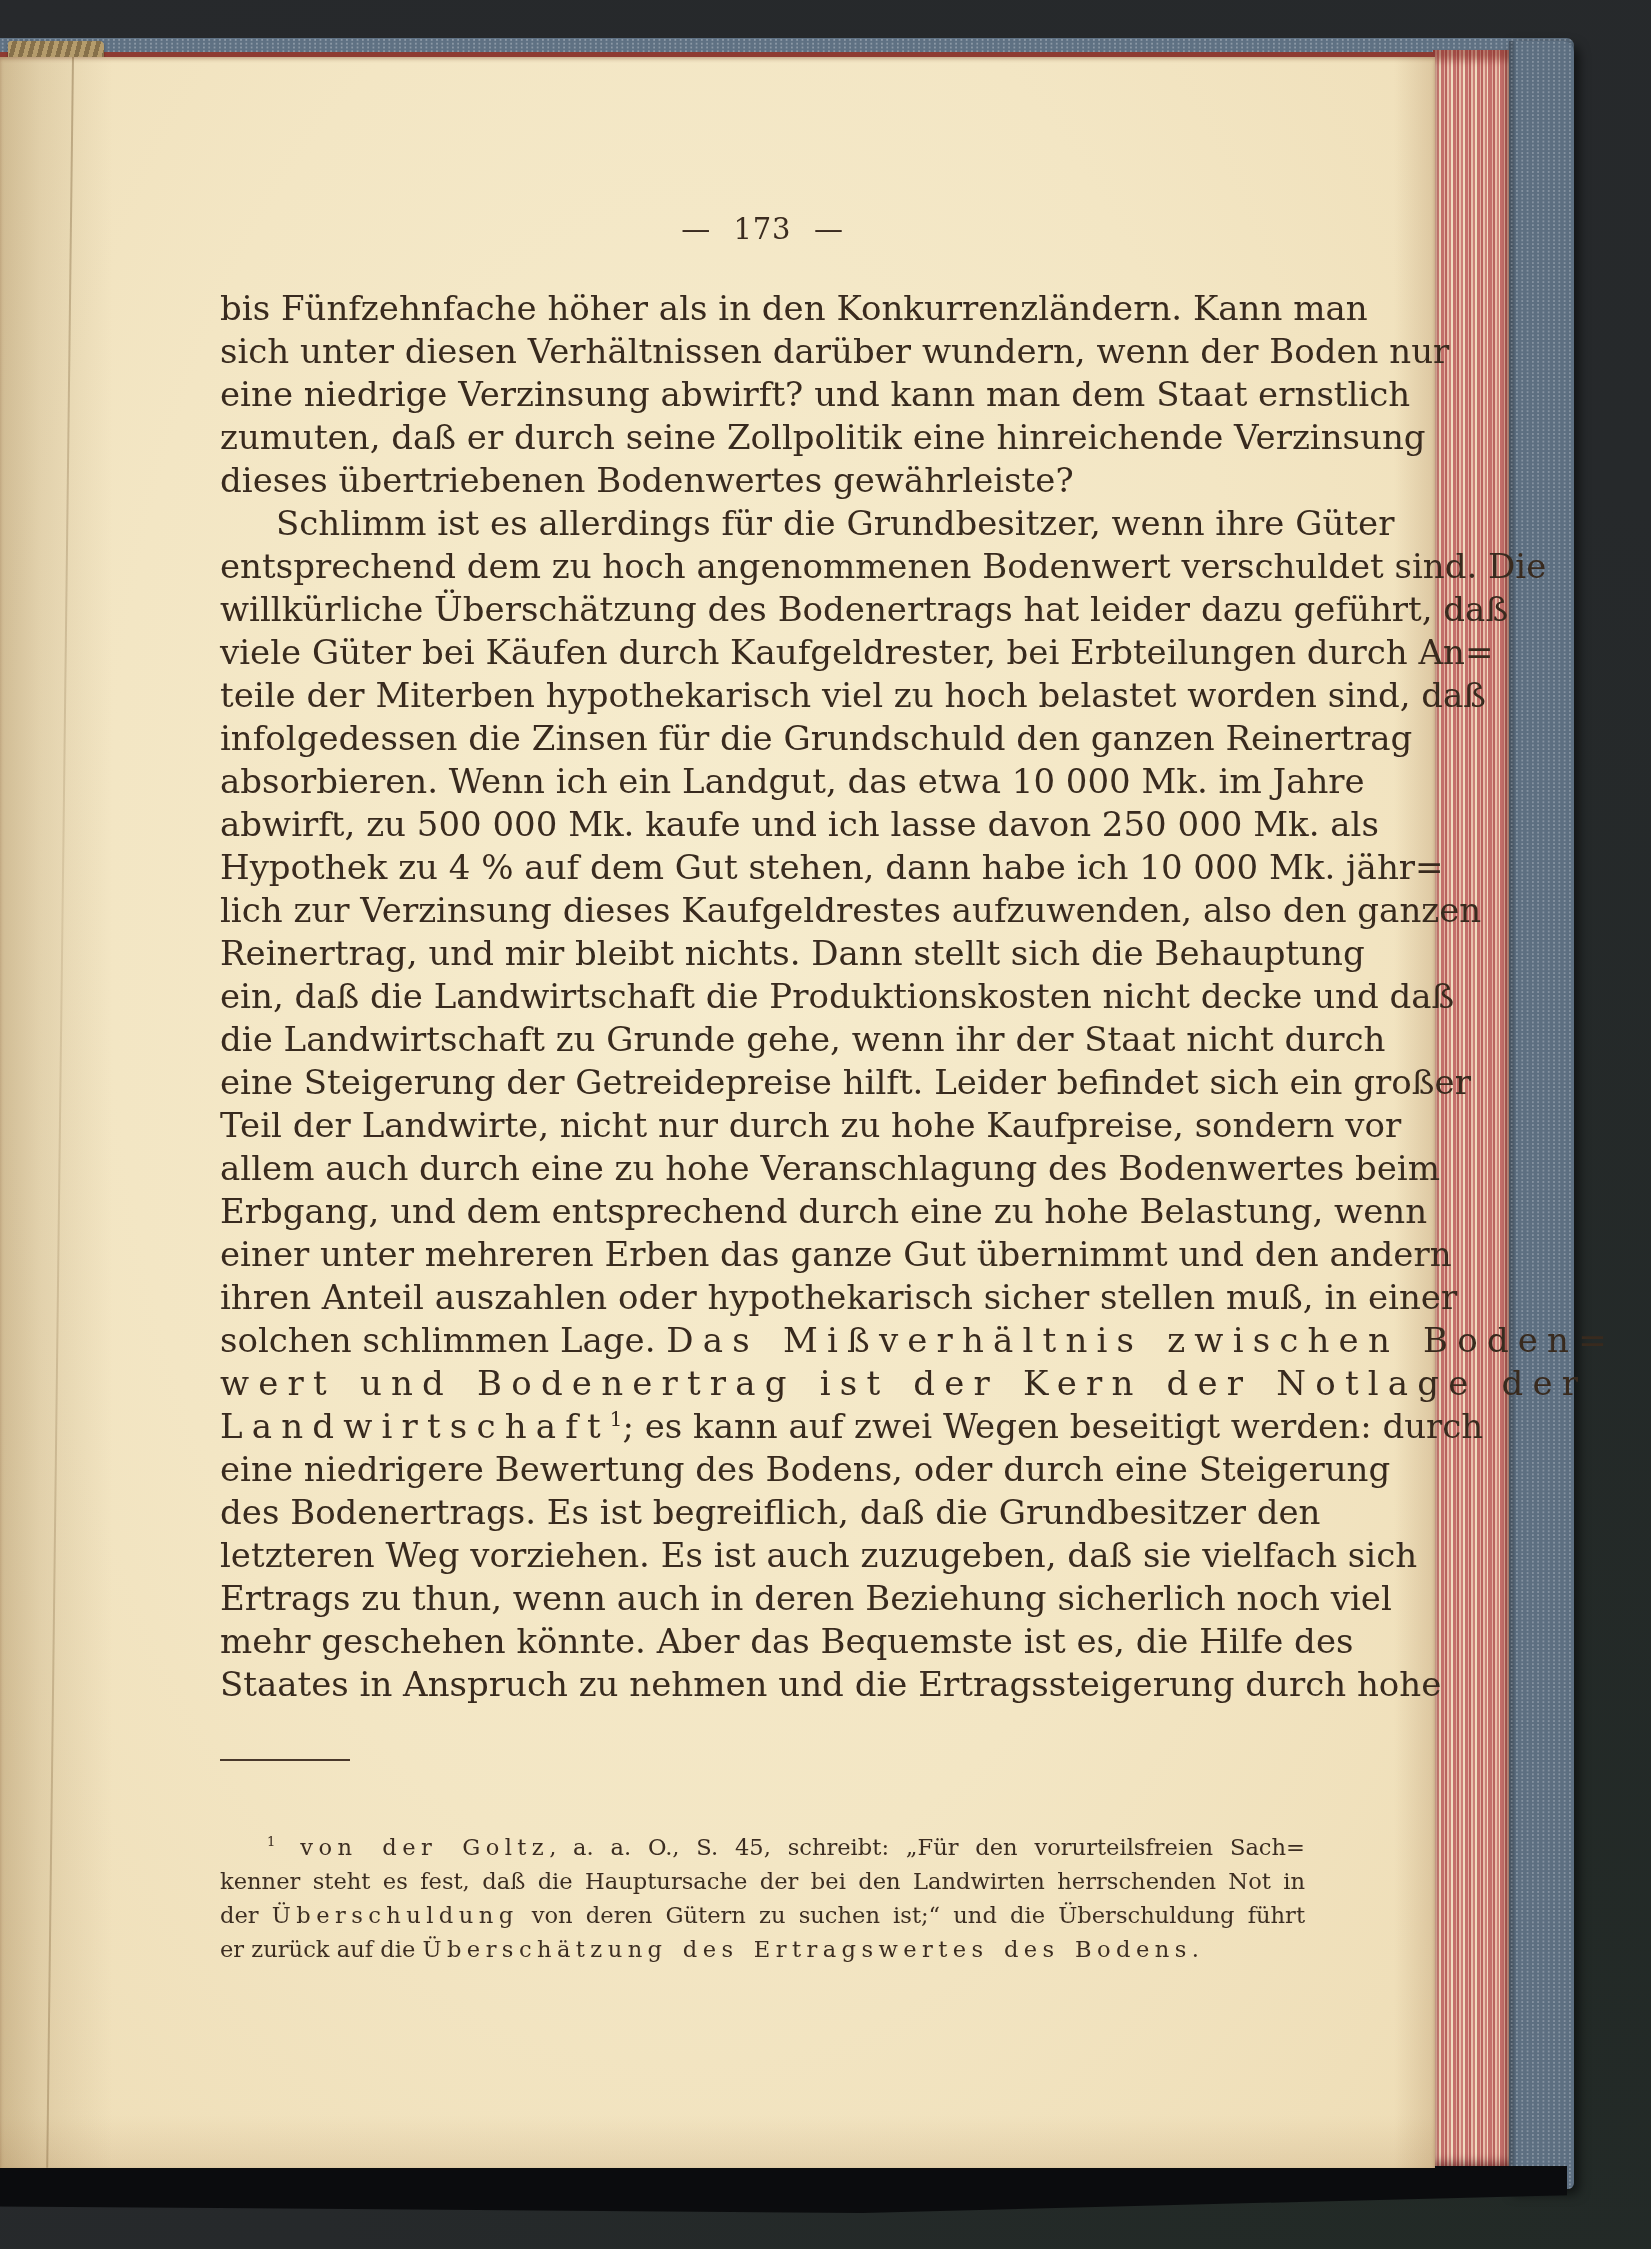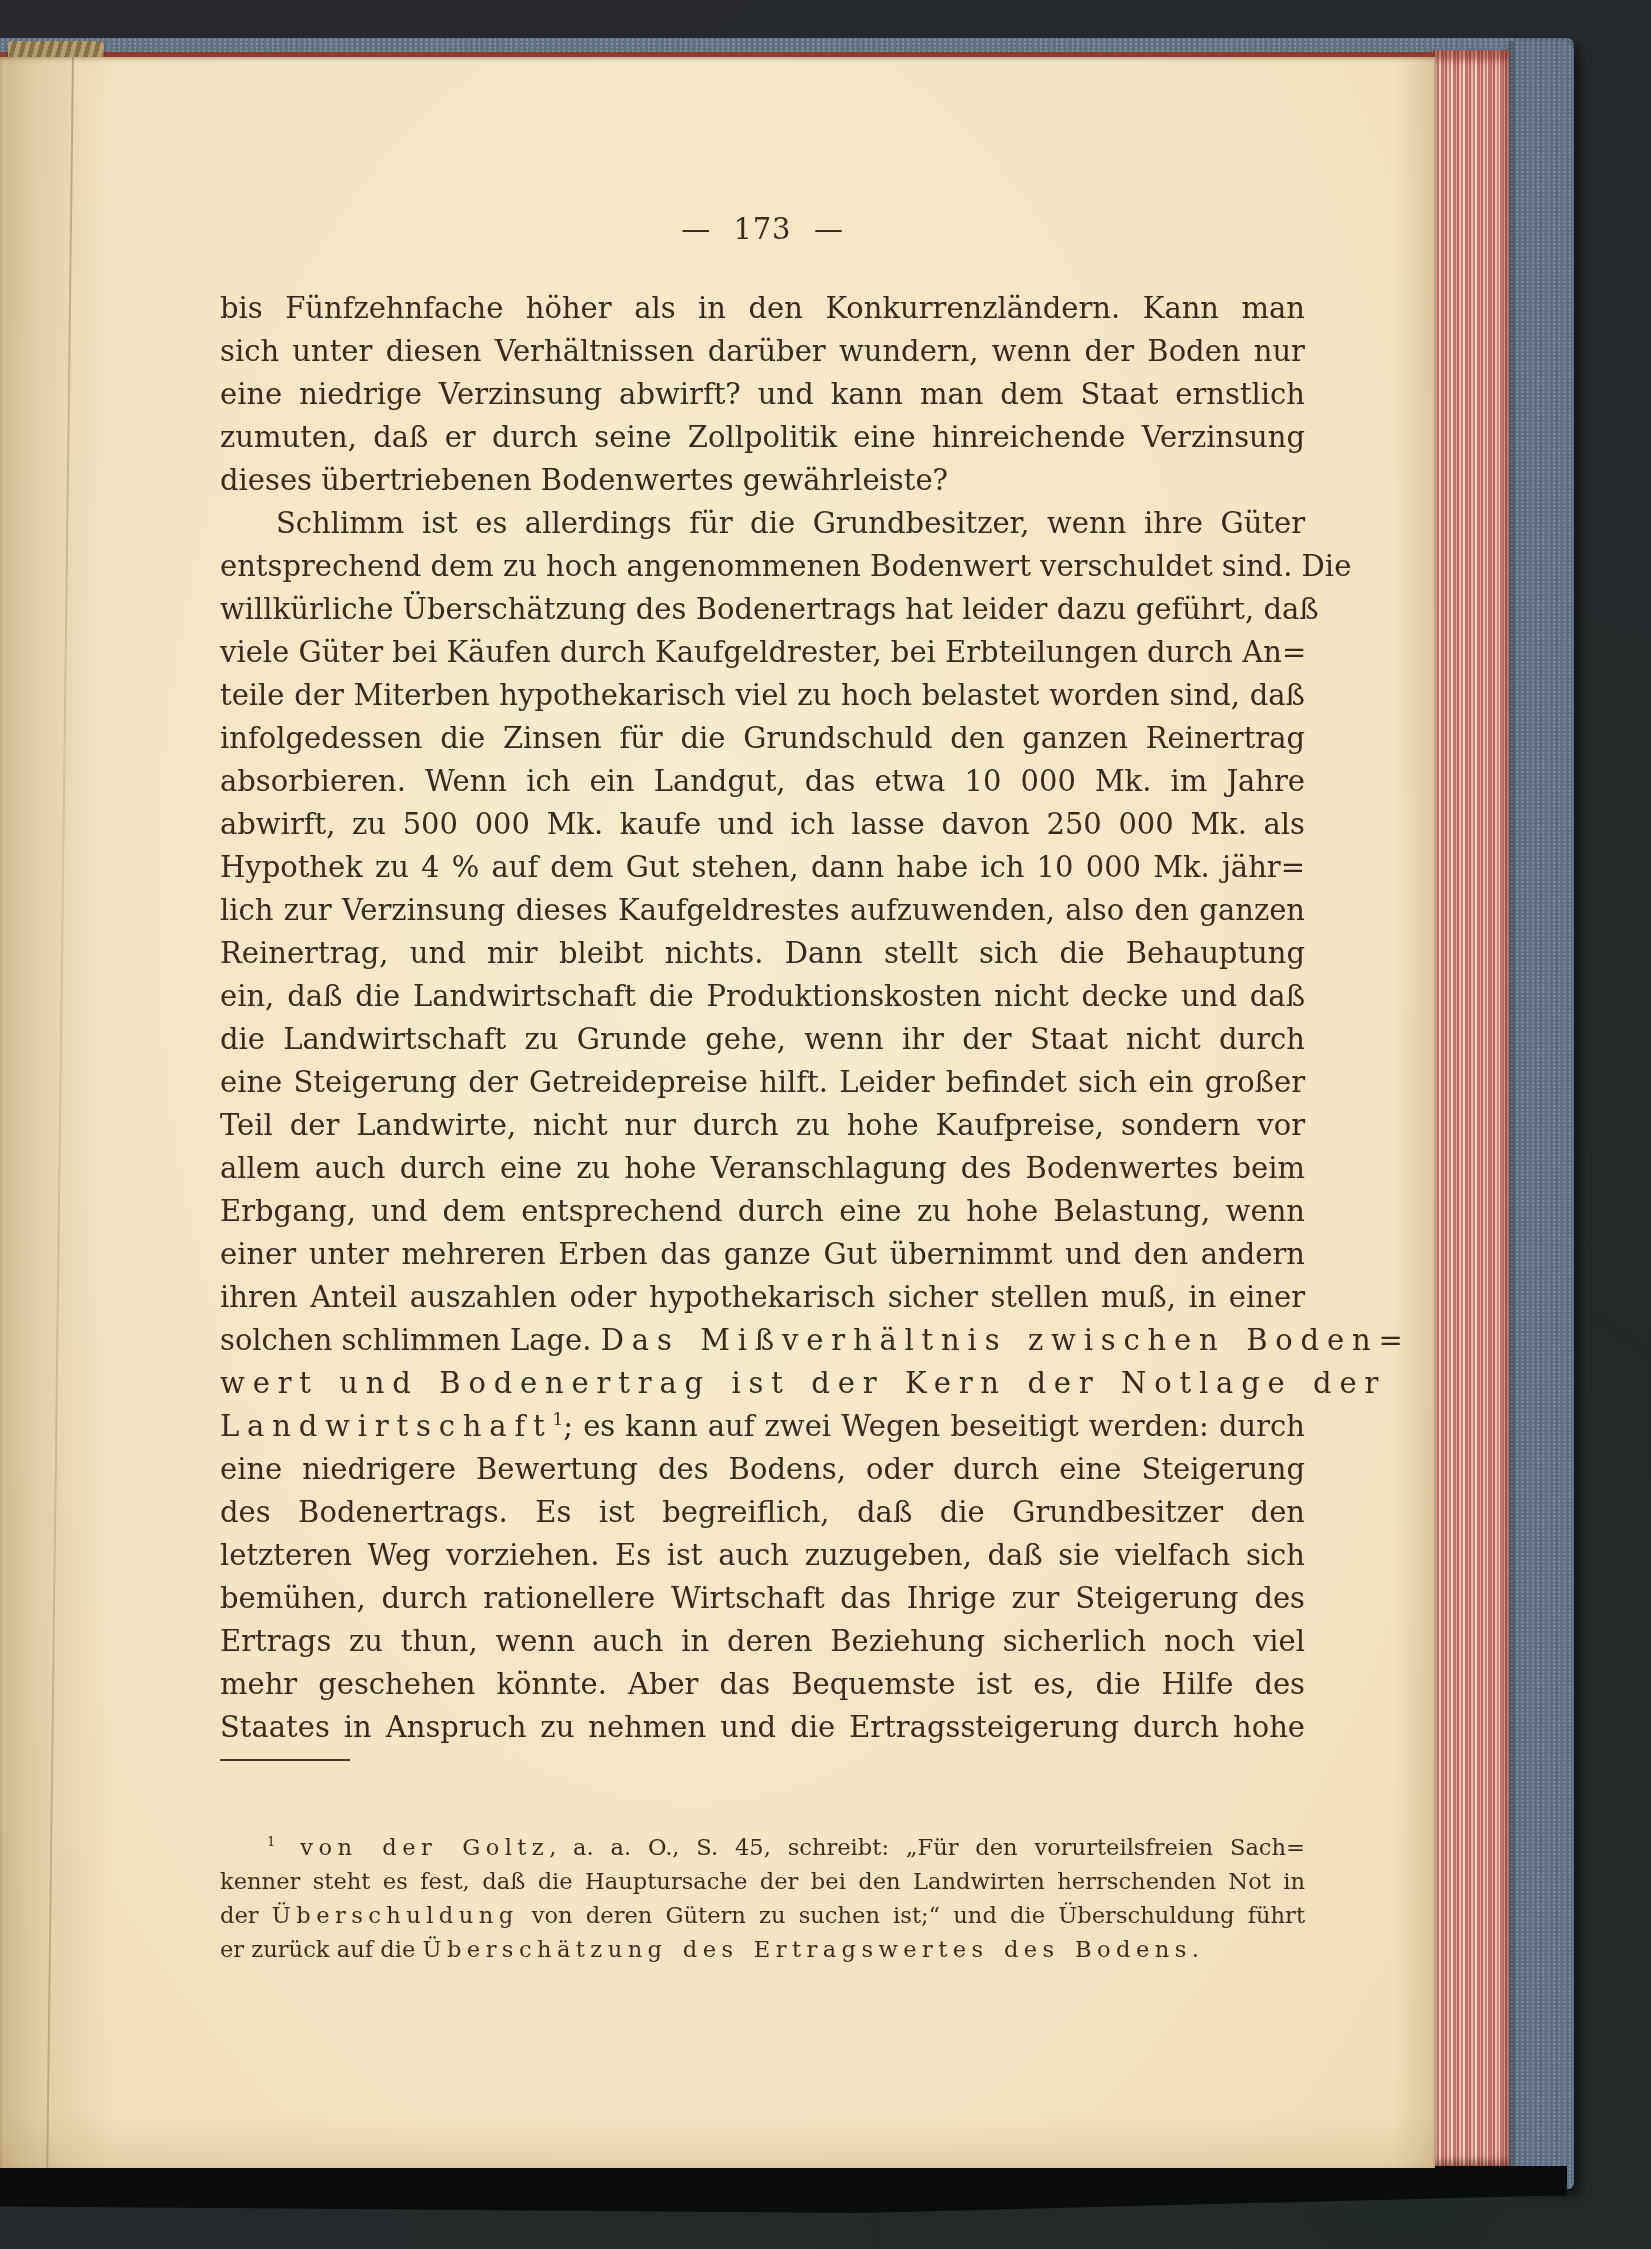--- a/index.html
+++ b/index.html
@@ -68,21 +68,21 @@
     background:linear-gradient(180deg, rgba(100,70,30,.35), rgba(100,70,30,.12) 40%, rgba(100,70,30,.3));
     transform:rotate(0.7deg);transform-origin:top center;
   }
   .header{
     position:absolute;left:220px;top:155px;width:1085px;
     text-align:center;font-size:29px;letter-spacing:0.8px;color:#3b2c20;
   }
   .header .num{margin:0 22.6px;}
   .body-text{position:absolute;left:220px;top:230px;width:1085px;}
   .ln{
-    height:43px;line-height:43px;font-size:29px;
+    height:43px;line-height:43px;font-size:34px;
     text-align:justify;text-align-last:justify;white-space:nowrap;
   }
   .ln.flush{text-align-last:left;}
   .ln.ind{padding-left:56px;}
   .g{letter-spacing:0.27em;word-spacing:0.12em;}
   .sup{font-size:58%;vertical-align:super;line-height:0;}
   .fn-rule{
     position:absolute;left:220px;top:1702px;width:130px;height:2.3px;background:#49382b;
   }
   .footnote{position:absolute;left:220px;top:1729px;width:1085px;margin-top:44px;}
@@ -136,21 +136,20 @@
       <div class="ln"><span>allem auch durch eine zu hohe Veranschlagung des Bodenwertes beim</span></div>
       <div class="ln"><span>Erbgang, und dem entsprechend durch eine zu hohe Belastung, wenn</span></div>
       <div class="ln"><span>einer unter mehreren Erben das ganze Gut übernimmt und den andern</span></div>
       <div class="ln"><span>ihren Anteil auszahlen oder hypothekarisch sicher stellen muß, in einer</span></div>
       <div class="ln"><span>solchen schlimmen Lage. </span><span class="g">Das Mißverhältnis zwischen Boden=</span></div>
       <div class="ln"><span class="g">wert und Bodenertrag ist der Kern der Notlage der</span></div>
       <div class="ln"><span class="g">Landwirtschaft</span><span class="sup">1</span><span>; es kann auf zwei Wegen beseitigt werden: durch</span></div>
       <div class="ln"><span>eine niedrigere Bewertung des Bodens, oder durch eine Steigerung</span></div>
       <div class="ln"><span>des Bodenertrags. Es ist begreiflich, daß die Grundbesitzer den</span></div>
       <div class="ln"><span>letzteren Weg vorziehen. Es ist auch zuzugeben, daß sie vielfach sich</span></div>
-      <div class="ln"><span>bemühen, durch rationellere Wirtschaft das Ihrige zur Steigerung des</span></div>
       <div class="ln"><span>Ertrags zu thun, wenn auch in deren Beziehung sicherlich noch viel</span></div>
       <div class="ln"><span>mehr geschehen könnte. Aber das Bequemste ist es, die Hilfe des</span></div>
       <div class="ln"><span>Staates in Anspruch zu nehmen und die Ertragssteigerung durch hohe</span></div>
     </div>
 
     <div class="fn-rule"></div>
 
     <div class="footnote">
       <div class="fn-ln ind"><span class="sup">1</span><span class="g"> von der Goltz</span><span>, a. a. O., S. 45, schreibt: „Für den vorurteilsfreien Sach=</span></div>
       <div class="fn-ln"><span>kenner steht es fest, daß die Hauptursache der bei den Landwirten herrschenden Not in</span></div>

